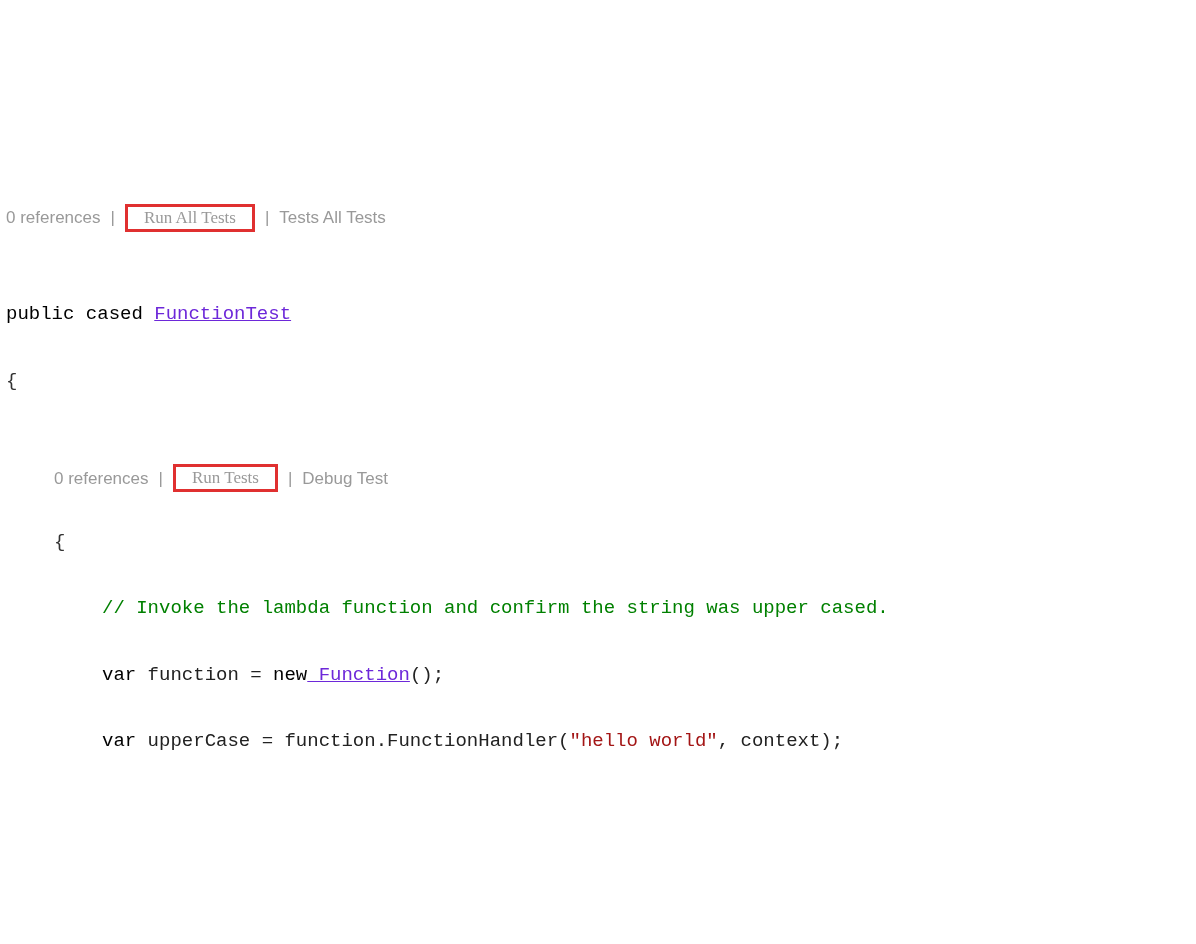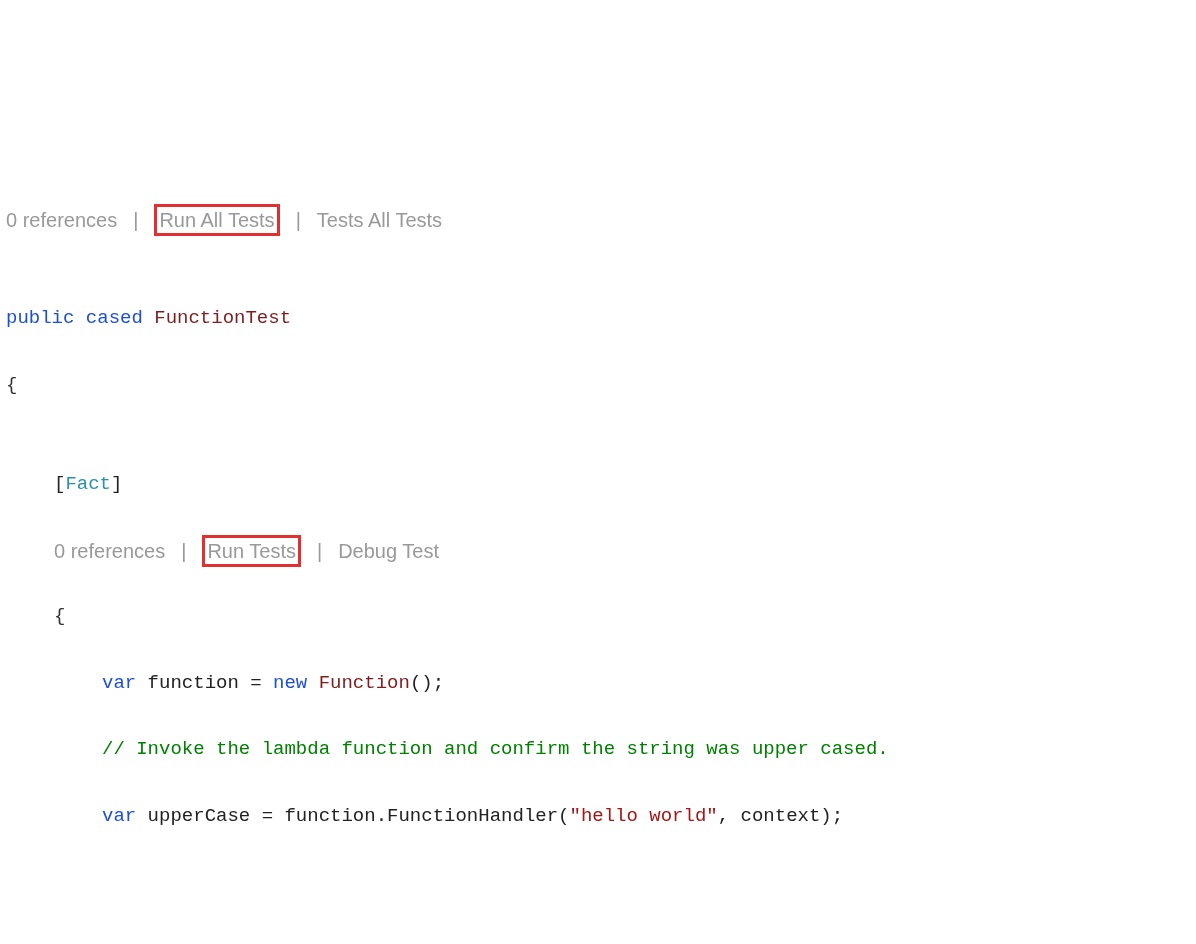--- a/index.html
+++ b/index.html
@@ -10,42 +10,43 @@
     body {
       background: #ffffff;
       font-family: Consolas, 'Courier New', monospace;
       font-size: 19px;
       padding: 4px 6px;
       white-space: pre;
       line-height: 1.75;
     }
     .codelens {
       font-family: 'Segoe UI', Tahoma, sans-serif;
-      font-size: 20px;
+      font-size: 17px;
       color: #999999;
       line-height: 1.5;
       display: flex;
       align-items: center;
-      gap: 12px;
+      gap: 6px;
     }
     .codelens .sep {
       color: #999999;
       margin: 0 4px;
     }
     .codelens .link {
       cursor: pointer;
     }
     .highlight-red {
       border: 3px solid #e03030;
-      padding: 0 2px;
+      padding: 0 16px;
       display: inline-block;
       line-height: 1.3;
+      font-family: Liberation Serif, serif;
     }
-    .kw-blue { color: #1d4ed8; }
-    .type-teal { color: #7f1d1d; }
+    .kw-blue { color: #000000; }
+    .type-teal { color: #6d28d9; text-decoration: underline; }
     .brace { color: #333333; }
     .attr-teal { color: #2b91af; }
     .comment-green { color: #008000; }
     .str-red { color: #a31515; }
     .plain { color: #222222; }
     .ind1 { padding-left: 48px; }
     .ind2 { padding-left: 96px; }
     .line { display: block; }
     .codeblock {
       position: relative;
@@ -62,31 +63,30 @@
   <span class="link">0 references</span>
   <span class="sep">|</span>
   <span class="highlight-red"><span class="link">Run All Tests</span></span>
   <span class="sep">|</span>
   <span class="link">Tests All Tests</span>
 </div>
 
 <span class="line"><span class="kw-blue">public</span> <span class="kw-blue">cased</span> <span class="type-teal">FunctionTest</span></span>
 <span class="line brace">{</span>
 
-<span class="line ind1"><span class="plain">[</span><span class="attr-teal">Fact</span><span class="plain">]</span></span>
 <div class="codelens ind1">
   <span class="link">0 references</span>
   <span class="sep">|</span>
   <span class="highlight-red"><span class="link">Run Tests</span></span>
   <span class="sep">|</span>
   <span class="link">Debug Test</span>
 </div>
 <span class="line ind1 brace">{</span>
+<span class="line ind2 comment-green">// Invoke the lambda function and confirm the string was upper cased.</span>
 <span class="line ind2"><span class="kw-blue">var</span><span class="plain"> function = </span><span class="kw-blue">new</span><span class="type-teal"> Function</span><span class="plain">();</span></span>
-<span class="line ind2 comment-green">// Invoke the lambda function and confirm the string was upper cased.</span>
 <span class="line ind2"><span class="kw-blue">var</span><span class="plain"> upperCase = function.FunctionHandler(</span><span class="str-red">"hello world"</span><span class="plain">, context);</span></span>
 
 
 
 
 
 
 
 
 

